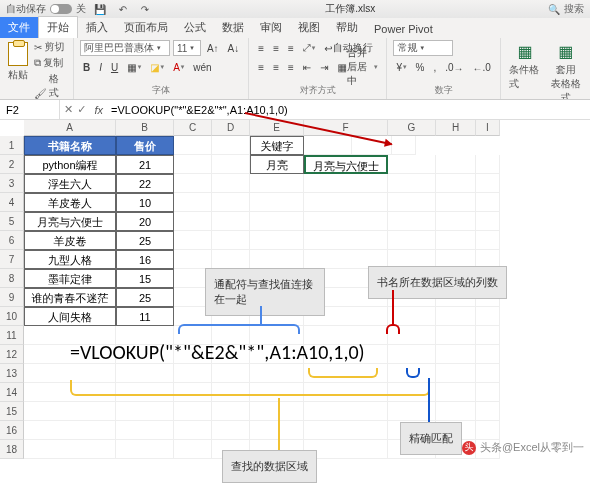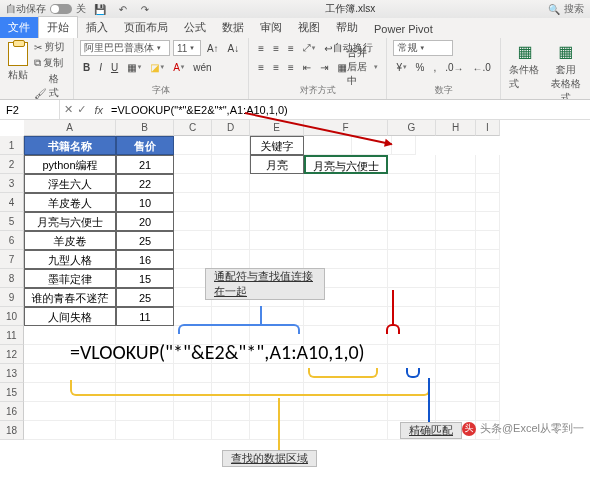--- a/index.html
+++ b/index.html
@@ -37,21 +37,21 @@
   .colheads{display:flex;margin-left:24px;}
   .colhead{background:#f3f2f1;border-right:1px solid #ddd;border-bottom:1px solid #ccc;text-align:center;font-size:10px;color:#555;height:16px;line-height:16px;}
   .rowhead{width:24px;background:#f3f2f1;border-right:1px solid #ccc;border-bottom:1px solid #ddd;text-align:center;font-size:10px;color:#555;height:19px;line-height:19px;}
   .rows{}
   .row{display:flex;}
   .cell{border-right:1px solid #eee;border-bottom:1px solid #eee;height:19px;line-height:19px;font-size:11px;padding:0 3px;overflow:hidden;text-align:center;}
   .tblhead{background:#4472C4;color:#fff;font-weight:bold;border:1px solid #2f528f;}
   .tblcell{border:1px solid #666;background:#fff;}
   .greencell{border:2px solid #217346;}
   .overlay{position:absolute;pointer-events:none;left:0;top:0;right:0;bottom:0;}
-  .callout{position:absolute;background:#e8e8e8;border:1px solid #bbb;padding:0 8px;font-size:11px;color:#333;pointer-events:auto;text-decoration:underline;}
+  .callout{position:absolute;background:#e8e8e8;border:1px solid #bbb;padding:8px 8px;font-size:11px;color:#333;pointer-events:auto;}
   .bigformula{position:absolute;font-size:20px;color:#000;font-family:Calibri,Arial;pointer-events:auto;white-space:nowrap;}
   .brace{position:absolute;border-bottom:2px solid;border-left:2px solid;border-right:2px solid;border-radius:0 0 6px 6px;height:10px;}
   .brace-top{border-top:2px solid;border-left:2px solid;border-right:2px solid;border-bottom:none;border-radius:6px 6px 0 0;}
   .red-arrow{position:absolute;background:#c00000;height:2px;transform-origin:left center;}
   .red-arrow::after{content:"";position:absolute;right:-1px;top:-3px;border-left:8px solid #c00000;border-top:4px solid transparent;border-bottom:4px solid transparent;}
   .watermark{position:absolute;right:6px;bottom:4px;font-size:11px;color:#888;display:flex;align-items:center;gap:4px;}
   .watermark .logo{width:14px;height:14px;border-radius:50%;background:#d33;color:#fff;display:flex;align-items:center;justify-content:center;font-size:9px;}
 </style>
 </head>
 <body>
@@ -376,20 +376,32 @@
         <div class="cell" style="width: 58px;"></div>
         <div class="cell" style="width: 38px;"></div>
         <div class="cell" style="width: 38px;"></div>
         <div class="cell" style="width: 54px;"></div>
         <div class="cell" style="width: 84px;"></div>
         <div class="cell" style="width: 48px;"></div>
         <div class="cell" style="width: 40px;"></div>
         <div class="cell" style="width: 24px;"></div>
       </div>
       <div class="row">
+        <div class="rowhead">14</div>
+        <div class="cell" style="width: 92px;"></div>
+        <div class="cell" style="width: 58px;"></div>
+        <div class="cell" style="width: 38px;"></div>
+        <div class="cell" style="width: 38px;"></div>
+        <div class="cell" style="width: 54px;"></div>
+        <div class="cell" style="width: 84px;"></div>
+        <div class="cell" style="width: 48px;"></div>
+        <div class="cell" style="width: 40px;"></div>
+        <div class="cell" style="width: 24px;"></div>
+      </div>
+      <div class="row">
         <div class="rowhead">15</div>
         <div class="cell" style="width: 92px;"></div>
         <div class="cell" style="width: 58px;"></div>
         <div class="cell" style="width: 38px;"></div>
         <div class="cell" style="width: 38px;"></div>
         <div class="cell" style="width: 54px;"></div>
         <div class="cell" style="width: 84px;"></div>
         <div class="cell" style="width: 48px;"></div>
         <div class="cell" style="width: 40px;"></div>
         <div class="cell" style="width: 24px;"></div>
@@ -418,20 +430,21 @@
         <div class="cell" style="width: 40px;"></div>
         <div class="cell" style="width: 24px;"></div>
       </div>
     </div>
 
   <div class="overlay">
 
     <div class="red-arrow" style="left:245px;top:-8px;width:150px;transform:rotate(12deg);"></div>
 
     <div class="callout" style="left:205px;top:148px;width:120px;">通配符与查找值连接在一起</div>
+    <div class="callout" style="left:368px;top:146px;">书名所在数据区域的列数</div>
     <div class="callout" style="left:400px;top:302px;">精确匹配</div>
     <div class="callout" style="left:222px;top:330px;">查找的数据区域</div>
 
     <div class="bigformula" style="left:70px;top:220px;">=VLOOKUP("*"&amp;E2&amp;"*",A1:A10,1,0)</div>
 
     <div class="brace brace-top" style="left:178px;top:204px;width:122px;border-color:#4a86e8;"></div>
     <div class="brace brace-top" style="left:386px;top:204px;width:14px;border-color:#c00;"></div>
     <div class="brace" style="left:308px;top:248px;width:70px;border-color:#f1c232;"></div>
     <div class="brace" style="left:406px;top:248px;width:14px;border-color:#1155cc;"></div>
     <div class="brace" style="left:70px;top:260px;width:360px;height:16px;border-color:#f1c232;"></div>

